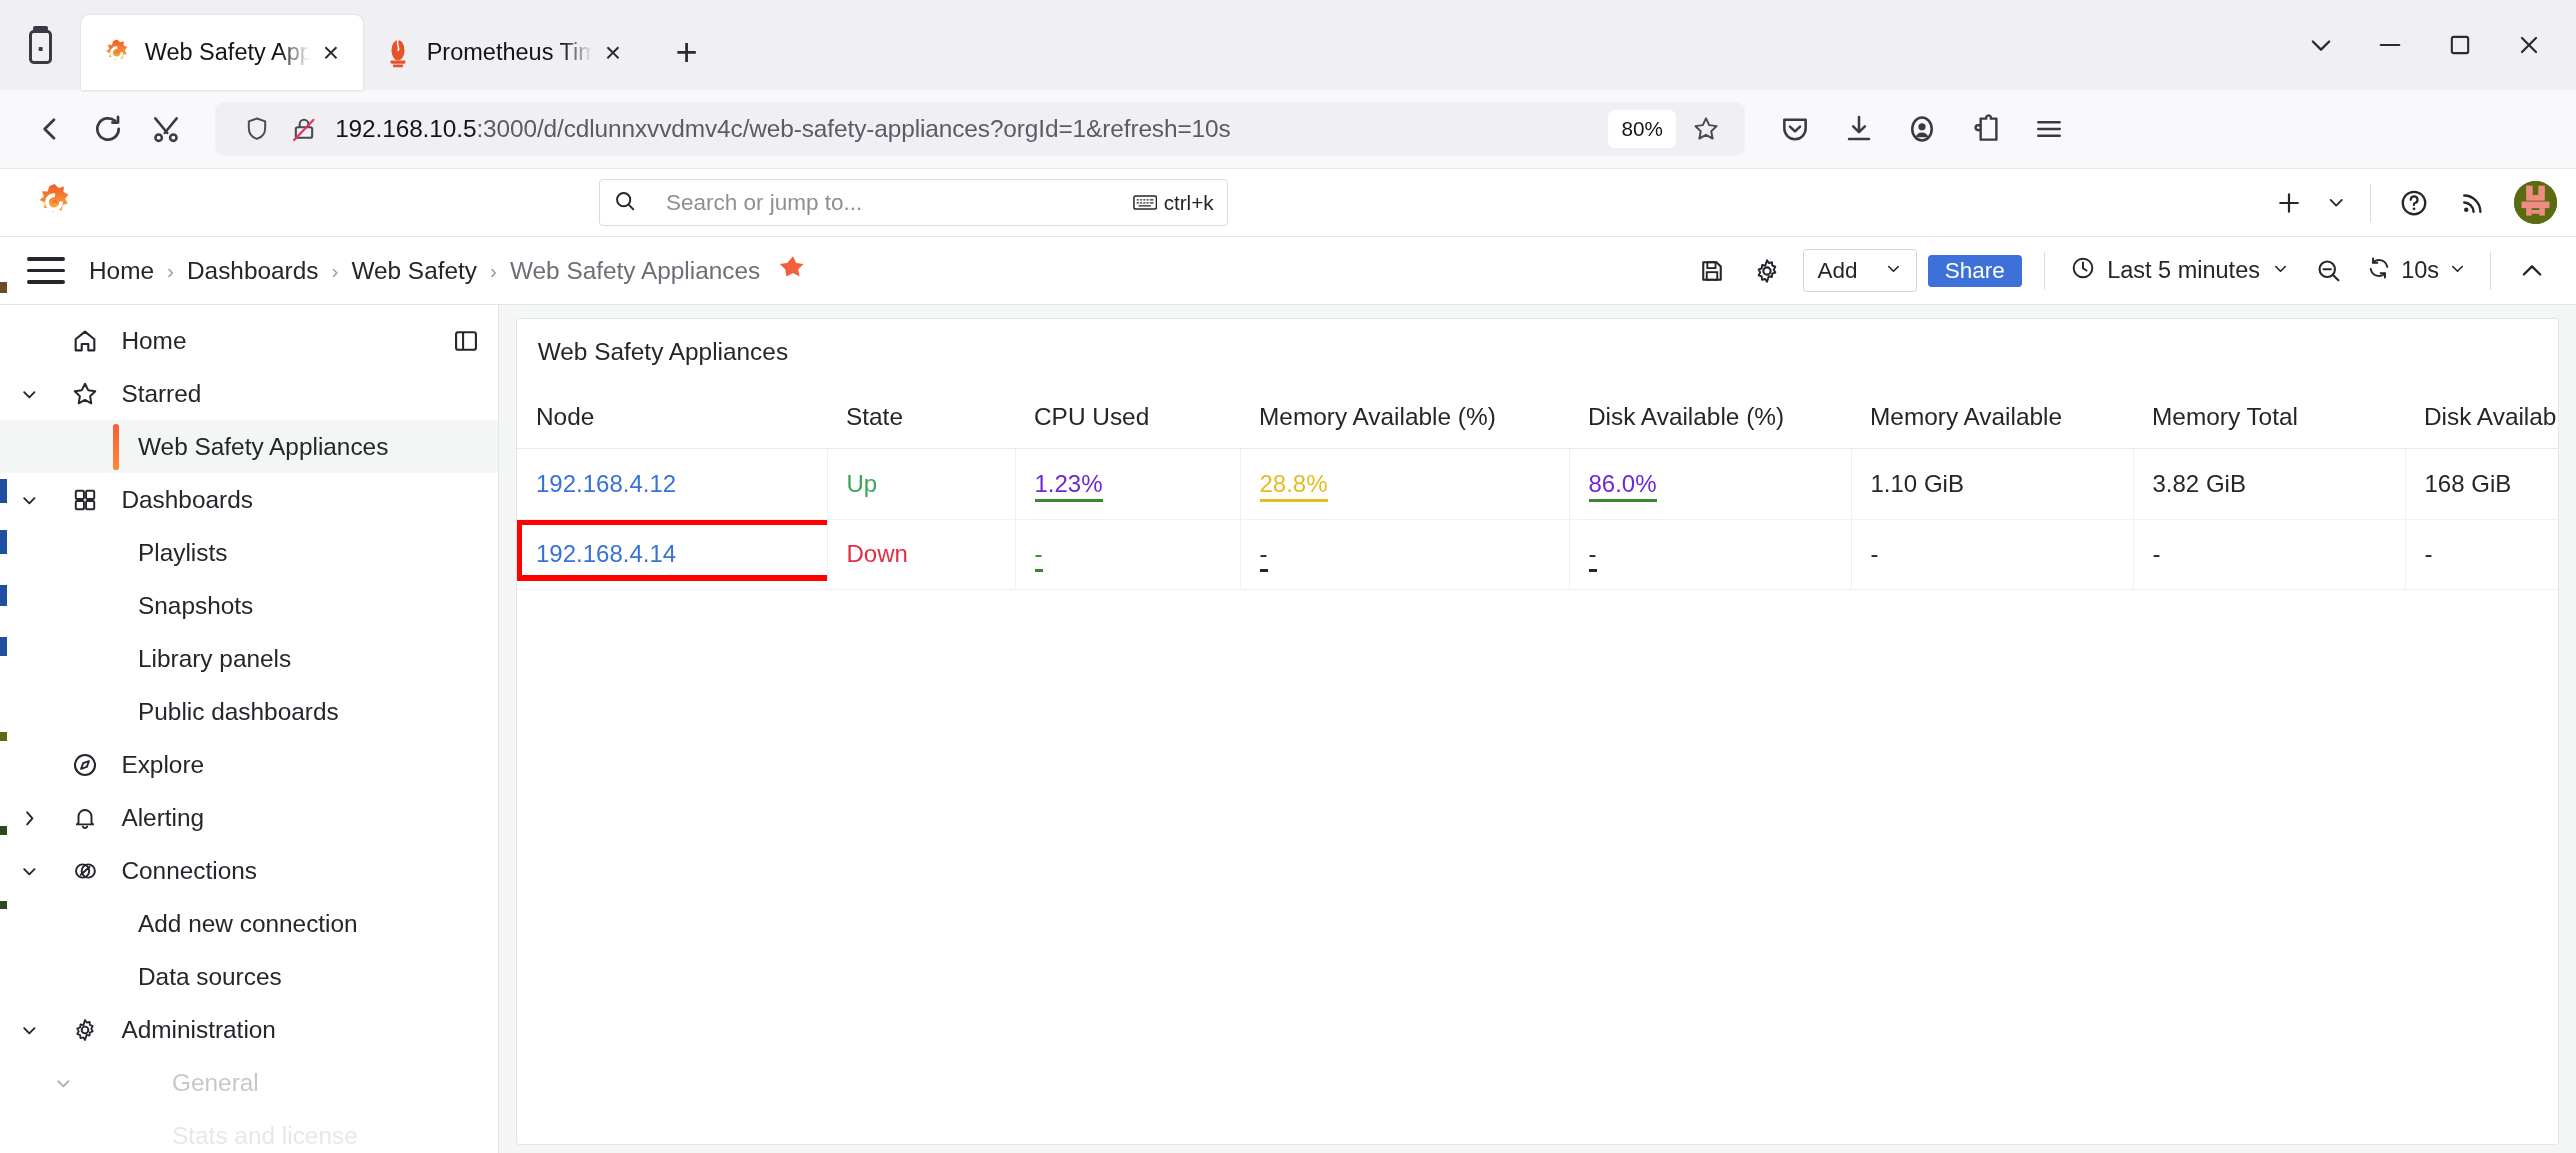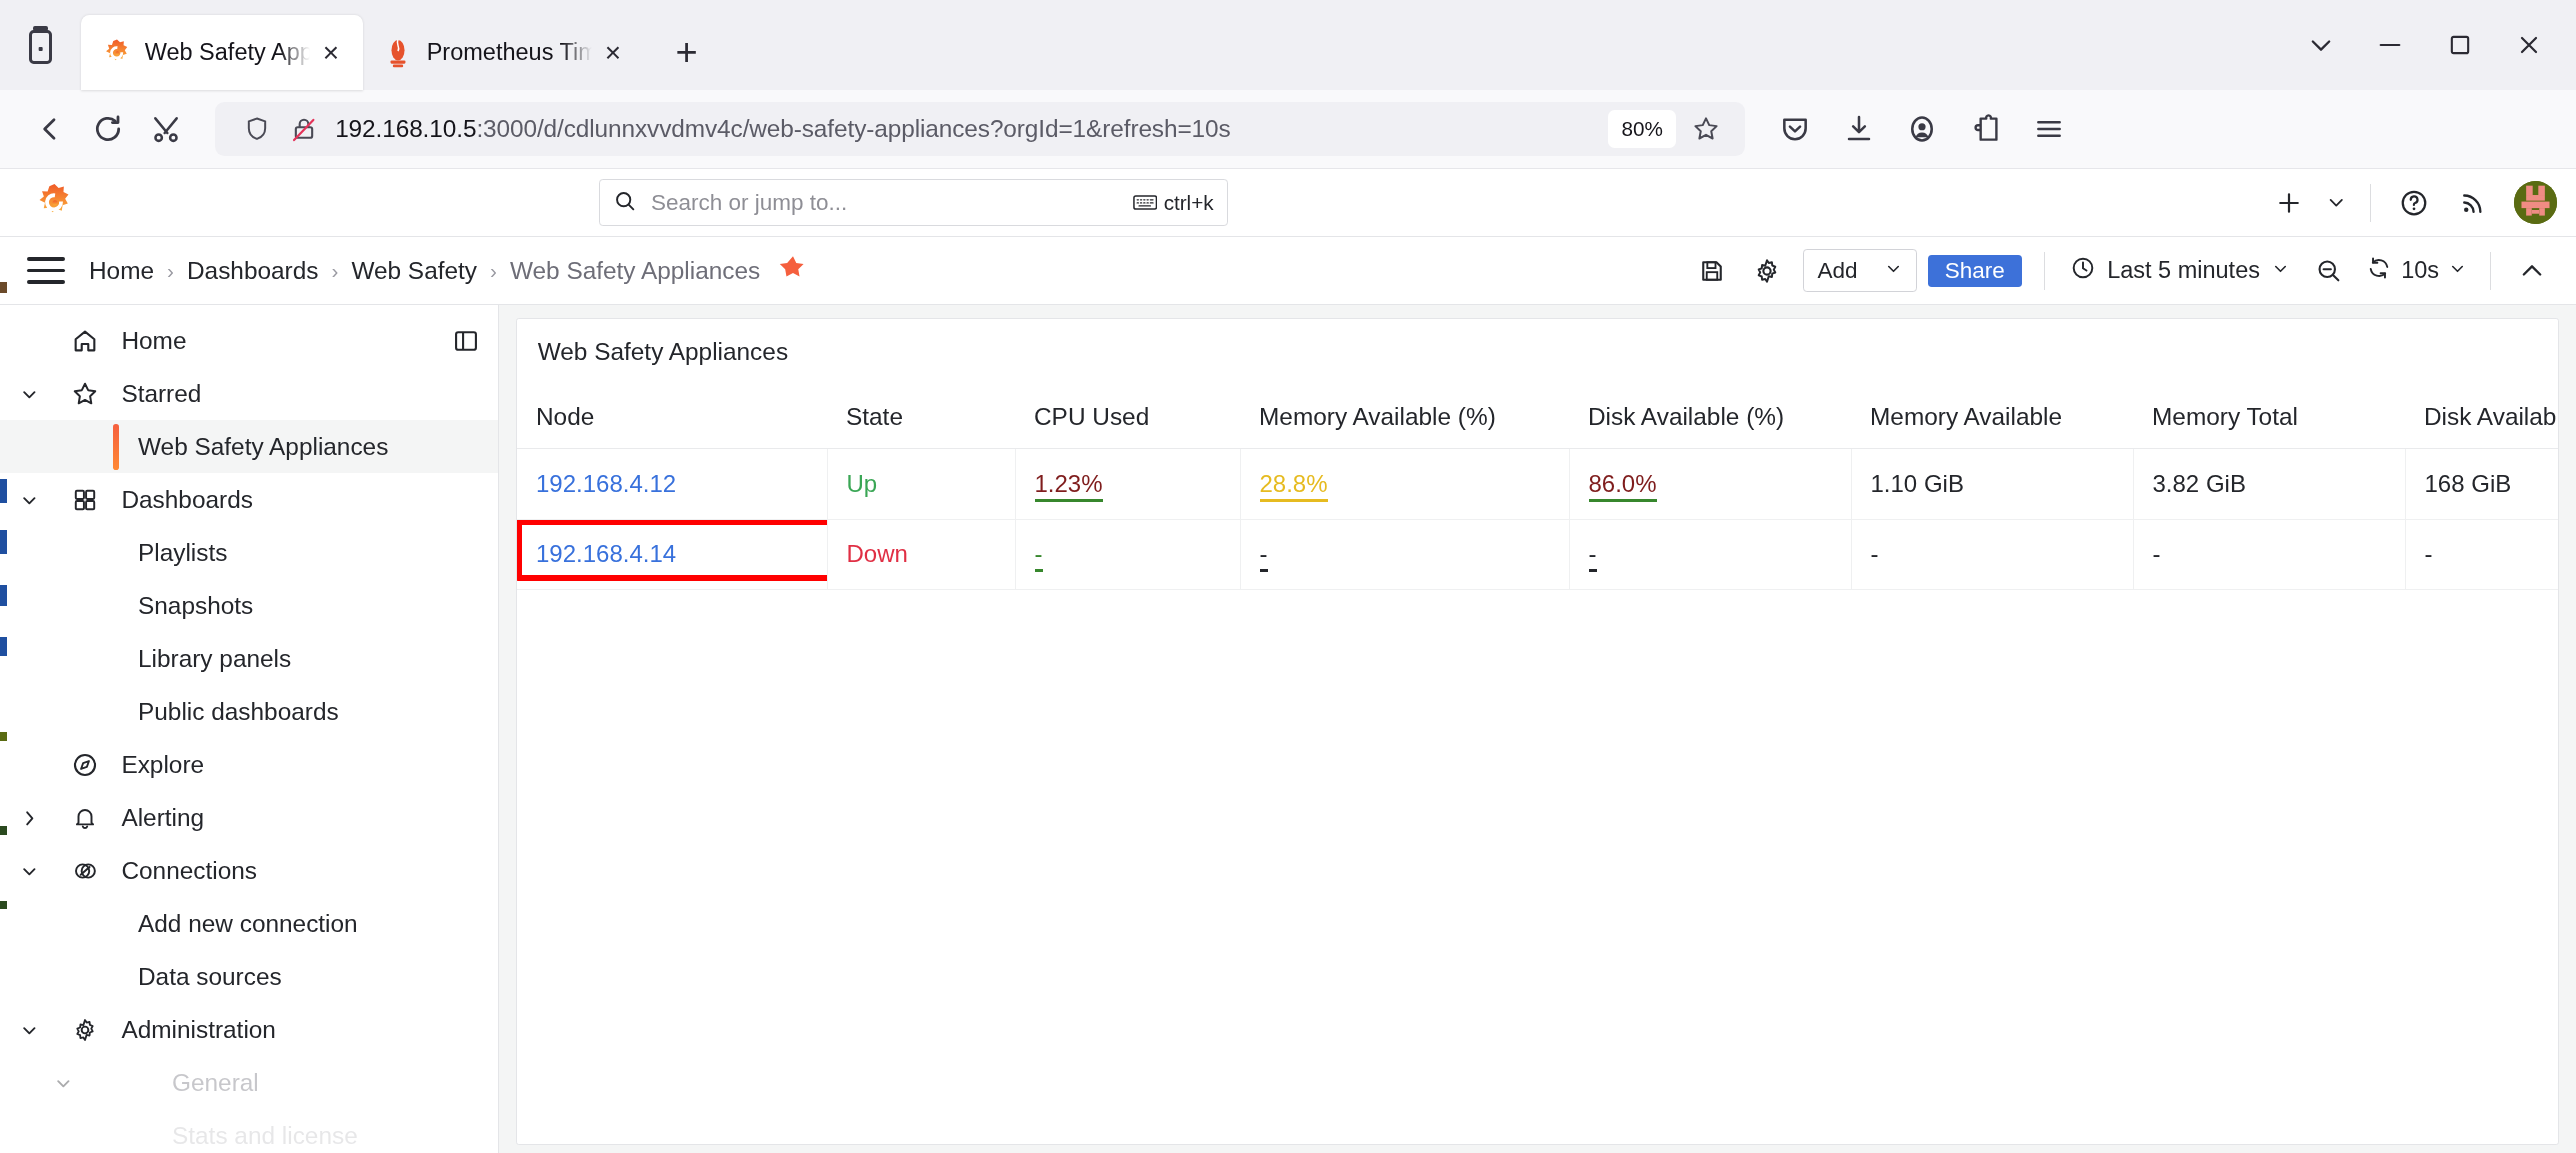--- a/index.html
+++ b/index.html
@@ -114,21 +114,21 @@
     height: 68px; display: flex; align-items: center;
     border-bottom: 0.9px solid #e4e5e8; background: #fff;
     padding: 0 19px; flex: 0 0 68px;
   }
   .gf-logo { width: 53px; height:53px; display:flex;align-items:center;justify-content:center; margin-left: 9.4px;}
   .gf-search {
     width: 629px; height: 47px; border: 0.9px solid #d9dade; border-radius: 3.8px;
     margin: 0 auto; display: flex; align-items: center; padding: 0 13px;
     background: #fff;
   }
-  .gf-search .ph { font-size: 22.5px; color: #8e8e95; margin-left: 14px; flex:1 1 auto; }
+  .gf-search .ph { font-size: 22.5px; color: #8e8e95; margin-left: 29px; flex:1 1 auto; }
   .gf-search .kbd { font-size: 20.7px; color: #24262b; display:flex;align-items:center;gap:6.6px; }
   .gf-top-right { display:flex;align-items:center; gap: 5.6px; margin-left: auto; }
   .gf-icobtn { width: 53px;height:53px;display:flex;align-items:center;justify-content:center;color:#24262b; }
   .vsep { width:0.9px; height: 38px; background:#dcdde0; margin: 0 11.3px; }
   .avatar {
     width: 43px;height:43px;border-radius:50%;
     background:#5a6b12; overflow:hidden; position:relative; margin-left: 9.4px;
   }
 
   .gf-subbar {
@@ -204,21 +204,21 @@
   table.gtable td {
     font-size: 24px; color:#24262b; padding: 20.7px 19px;
     border-right: 0.9px solid #eff0f1;
     border-bottom: 0.9px solid #eff0f1;
     white-space: nowrap; overflow:hidden; height: 60px;
   }
   table.gtable td:last-child { border-right: none; }
   td.c-node a { color:#3871dc; text-decoration: none; }
   .v-up { color:#3aa655;margin-top:32px; }
   .v-down { color:#e02f44; }
-  .v-green { color:#7f1d1d; border-bottom: 3.8px solid #37872d; padding-bottom:1.9px; }
+  .v-green { color:#6d28d9; border-bottom: 3.8px solid #37872d; padding-bottom:1.9px; }
   .v-yellow { color:#e6bb20; border-bottom: 3.8px solid #e6bb20; padding-bottom:1.9px; }
   .v-dash-green { color:#37872d; border-bottom: 3.8px solid #37872d; padding-bottom:1.9px; }
   .v-dash-dark { color:#24262b; border-bottom: 3.8px solid #24262b; padding-bottom:1.9px; }
 
   tr.highlighted td { position: relative; }
   .row-highlight {
     position: absolute; border: 6.6px solid #ff0000; pointer-events: none;
     border-radius: 1.9px; z-index: 5;
   }
 

